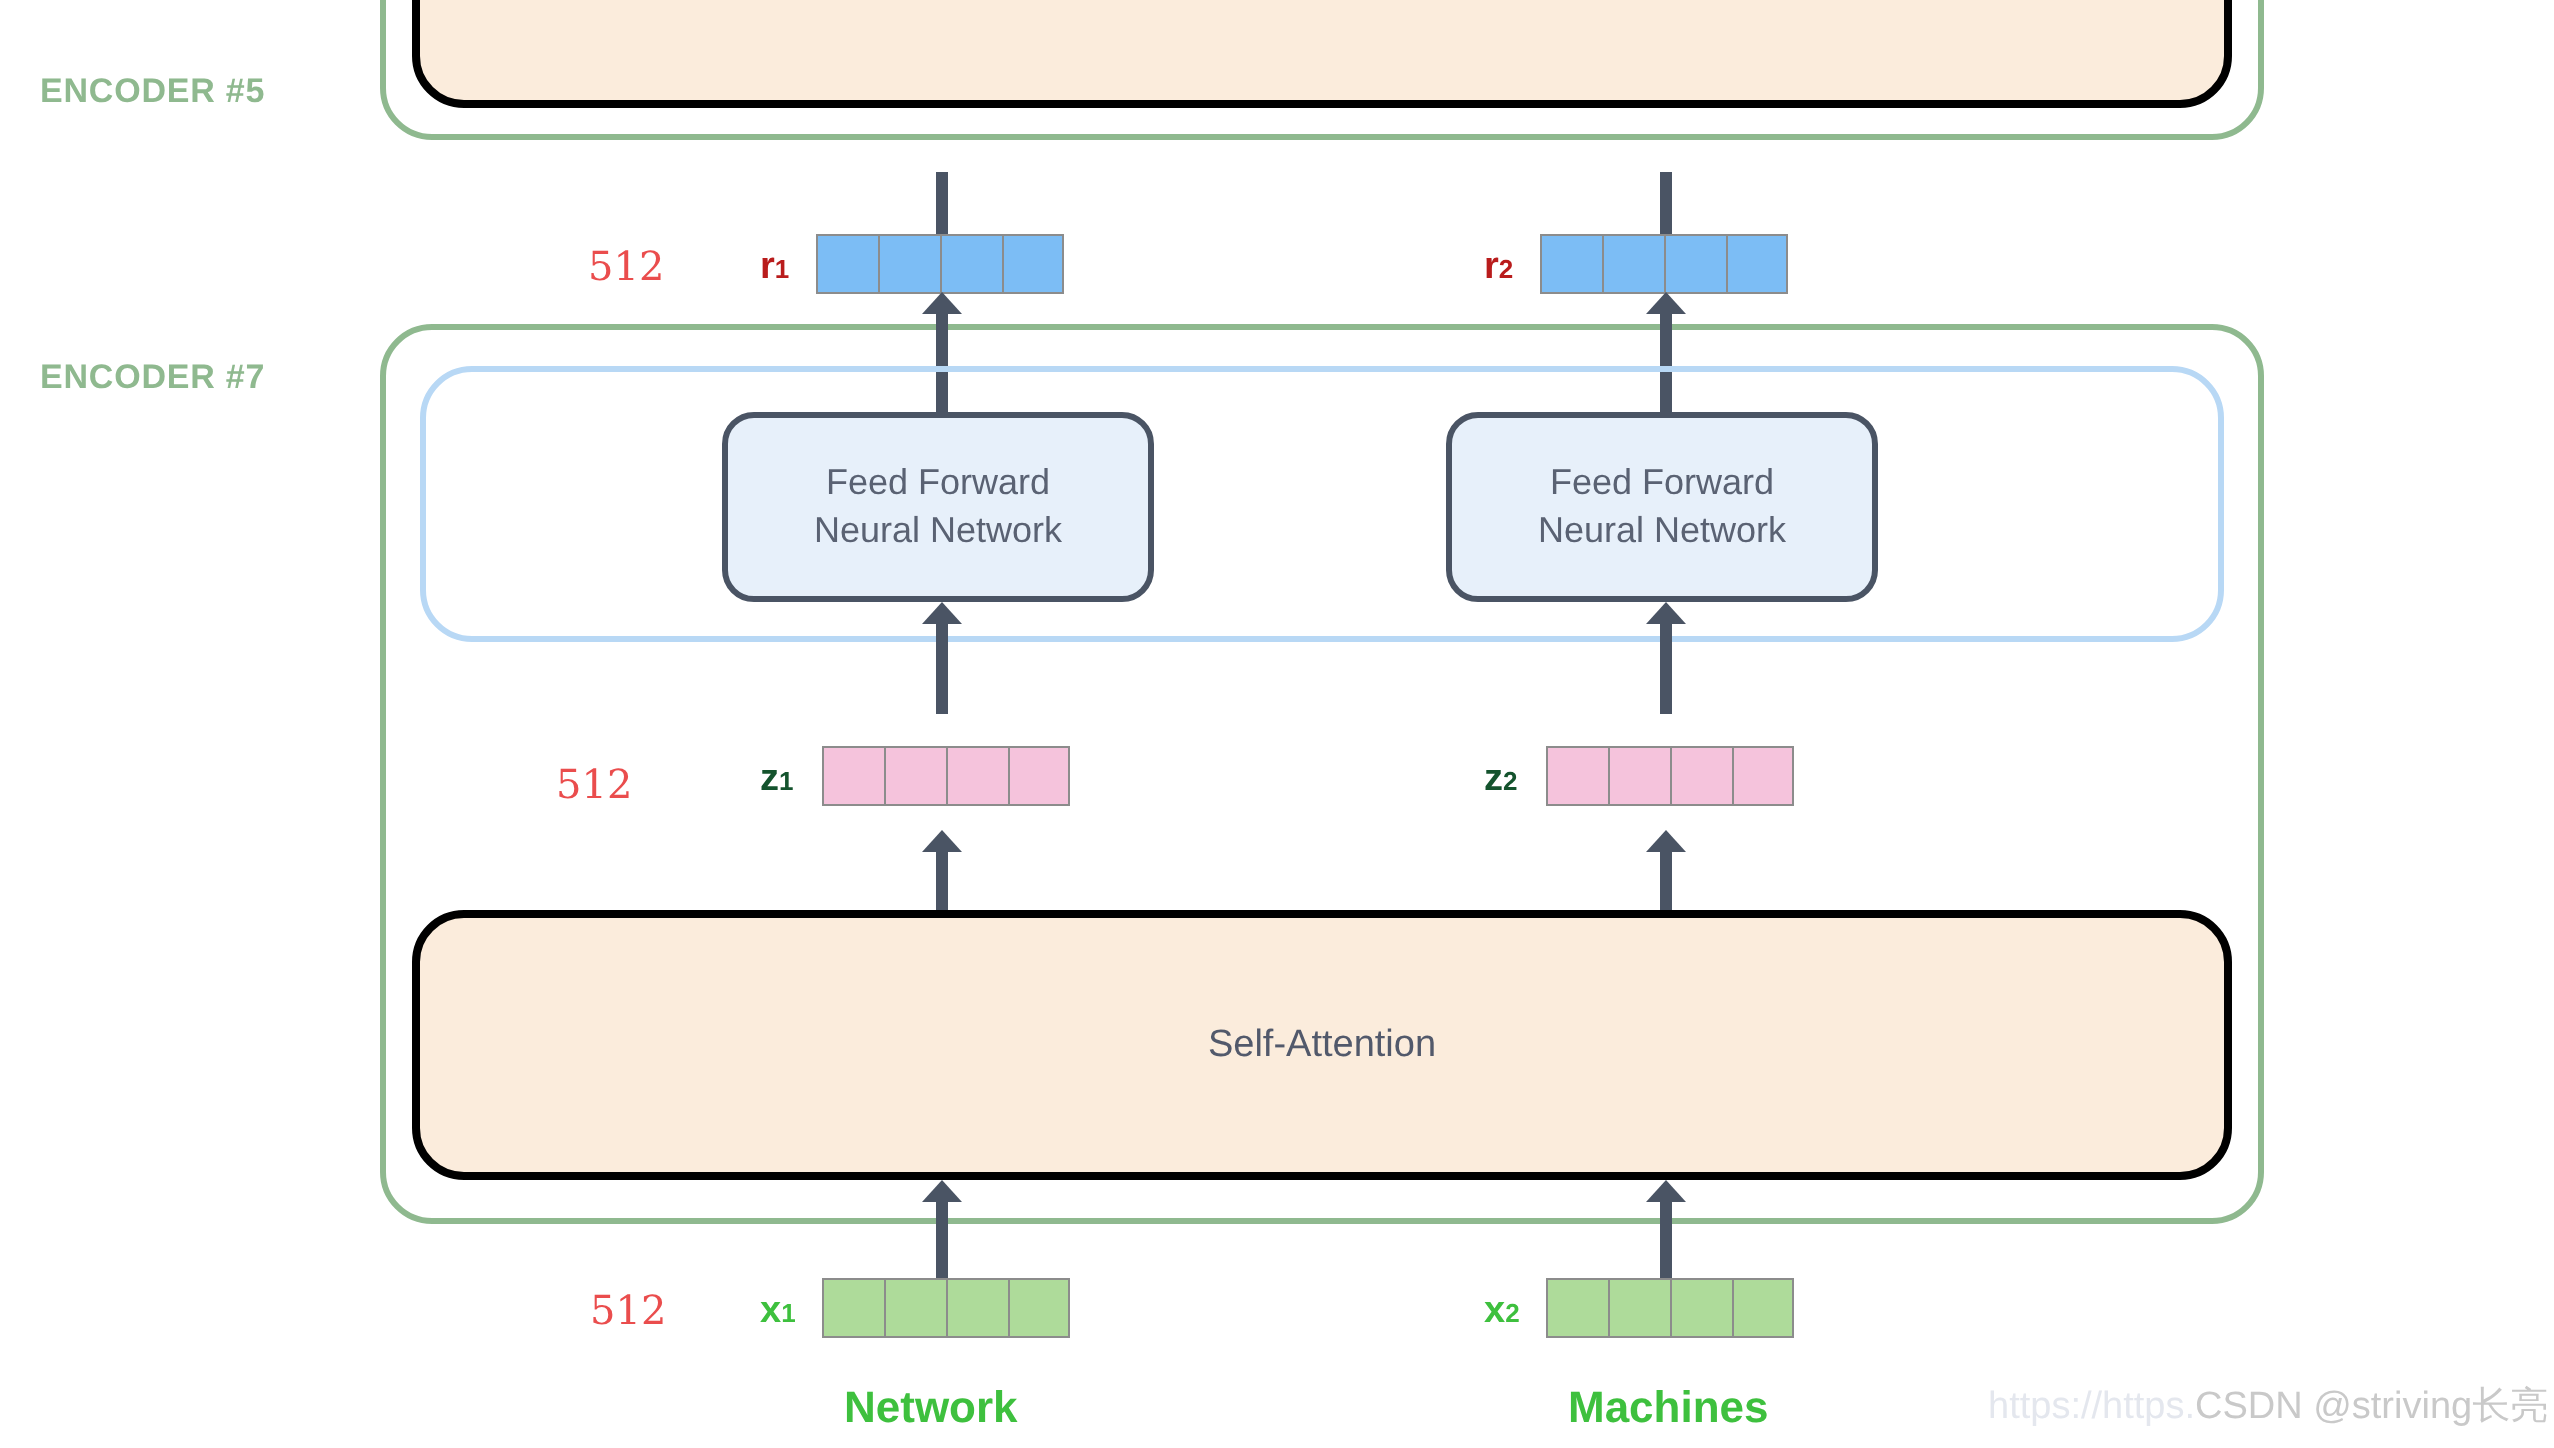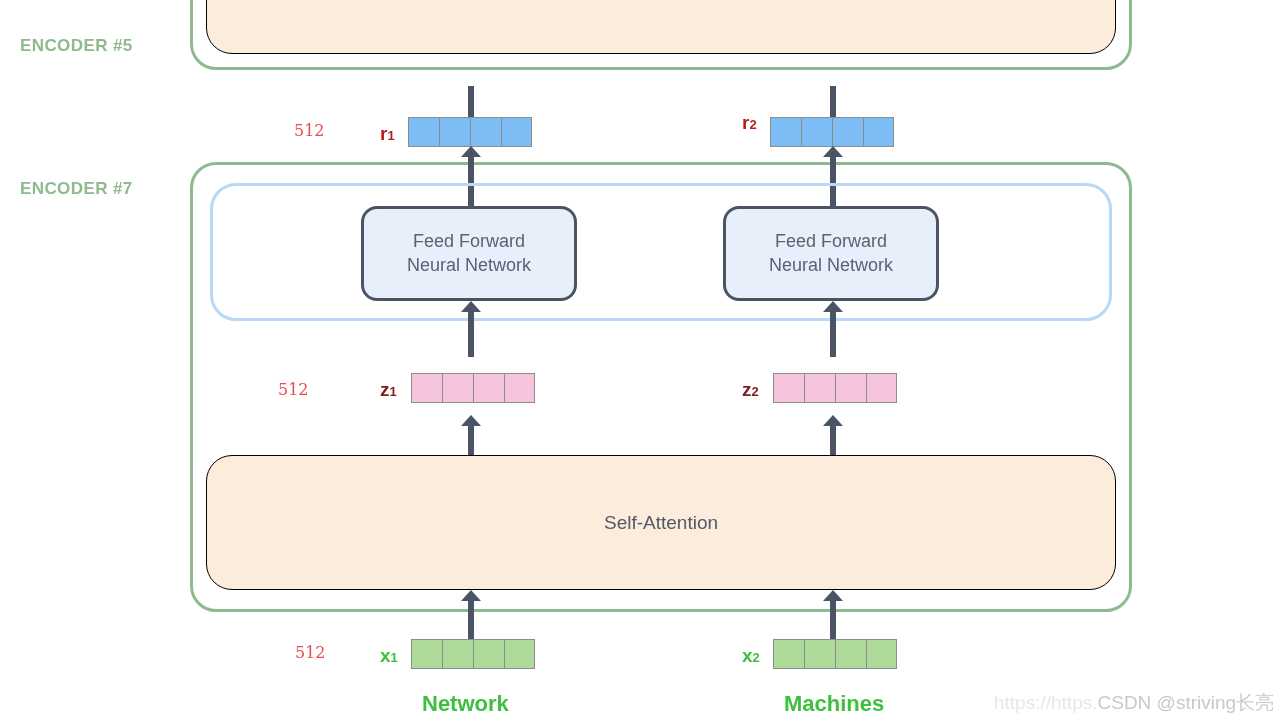--- a/index.html
+++ b/index.html
@@ -38,21 +38,21 @@
     letter-spacing: 0.4px;
     white-space: nowrap;
   }
   #encoder2-label { left: 20px; top: 36px; }
   #encoder1-label { left: 20px; top: 179px; }
 
   
   .self-attn {
     position: absolute;
     background: #fbecdc;
-    border: 1px solid #000000;
+    border: 4px solid #000000;
     border-radius: 26px;
     box-sizing: border-box;
     display: flex;
     align-items: center;
     justify-content: center;
     color: #52596b;
     font-size: 19px;
   }
   #encoder2-selfattn { left: 206px; top: -70px; width: 910px; height: 124px; }
   #encoder1-selfattn { left: 206px; top: 455px; width: 910px; height: 135px; }
@@ -120,36 +120,36 @@
 
   
   .vec-name {
     position: absolute;
     font-size: 19px;
     font-weight: 700;
     white-space: nowrap;
   }
   .vec-name .sub { font-size: 13px; }
   .vec-name.blue  { color: #b91c1c; }
-  .vec-name.pink  { color: #7f1d1d; }
+  .vec-name.pink  { color: #14532d; }
   .vec-name.green { color: #3ec03e; text-align: right; }
 
   #name-r1 { left: 380px; top: 123px; }
-  #name-r2 { left: 742px; top: 112px; }
+  #name-r2 { left: 742px; top: 123px; }
   #name-z1 { left: 380px; top: 379px; }
   #name-z2 { left: 742px; top: 379px; }
   #name-x1 { left: 380px; top: 645px; }
   #name-x2 { left: 742px; top: 645px; }
 
   
   .dim-label {
     position: absolute;
     color: #ea4d4d;
     font-family: "DejaVu Serif", serif;
-    font-size: 16px;
+    font-size: 20px;
     white-space: nowrap;
   }
   #dim-r { left: 294px; top: 121px; }
   #dim-z { left: 278px; top: 380px; }
   #dim-x { left: 295px; top: 643px; }
 
   
   .word-label {
     position: absolute;
     color: #3ec03e;

